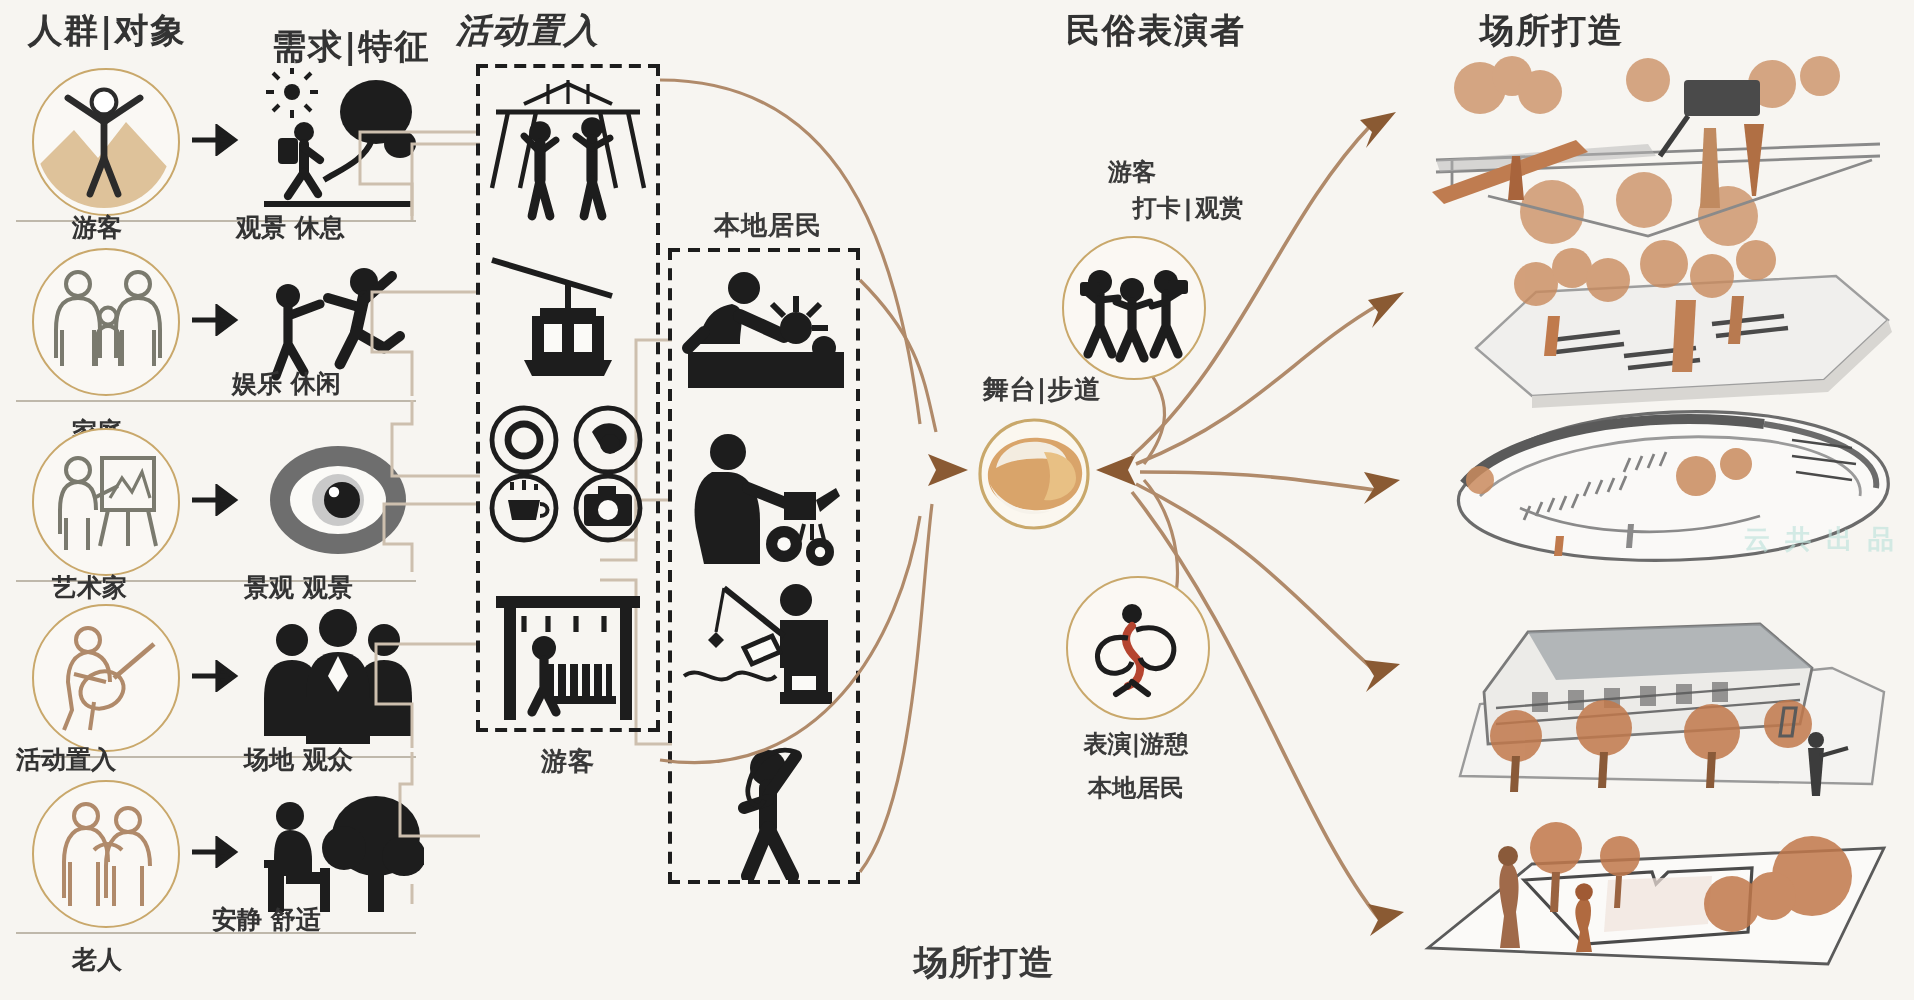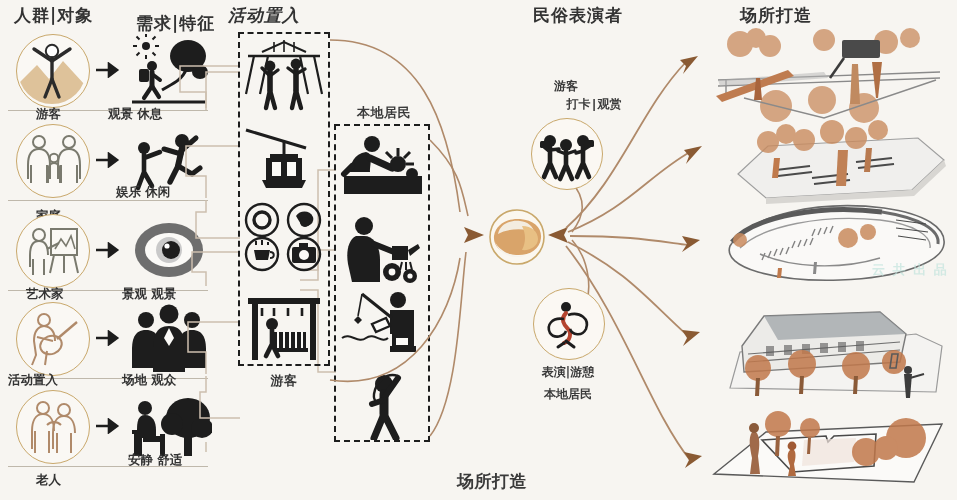--- a/index.html
+++ b/index.html
@@ -111,21 +111,21 @@
         <path d="M26 38 L26 52" stroke="#1d1d1d" stroke-width="5" stroke-linecap="round"></path>
         <rect x="13" y="35" width="10" height="13" rx="2" fill="#1d1d1d"></rect>
         <path d="M26 40 L34 46" stroke="#1d1d1d" stroke-width="4" stroke-linecap="round"></path>
         <path d="M26 52 L18 64 M26 52 L33 63" stroke="#1d1d1d" stroke-width="4.2" stroke-linecap="round"></path>
         <path d="M6 68 L80 68" stroke="#1d1d1d" stroke-width="3"></path>
       </svg>
     </div>
     <div class="row-rule" style="top:78px;"></div>
   </div>
   <div class="abs row-cap cjk" style="left:36px;top:106px;">游客</div>
-  <div class="abs row-cap cjk" style="left:108px;top:106px;">观景 休息</div>
+  <div class="abs row-cap cjk" style="left:118px;top:106px;">观景 休息</div>
 
   <div class="abs persona-row" style="left:0px;top:122px;">
     <div class="circ">
       <svg width="70" height="70" viewBox="0 0 70 70">
         <circle cx="22" cy="17" r="6" fill="none" stroke="#7a7a6e" stroke-width="2"></circle>
         <path d="M22 24 C13 24 11 31 11 40 L11 54 M22 24 C31 24 33 31 33 40 L33 54" fill="none" stroke="#7a7a6e" stroke-width="2"></path>
         <path d="M14 40 L14 58 M30 40 L30 58" fill="none" stroke="#7a7a6e" stroke-width="2"></path>
         <circle cx="52" cy="17" r="6" fill="none" stroke="#7a7a6e" stroke-width="2"></circle>
         <path d="M52 24 C43 24 41 31 41 40 L41 54 M52 24 C61 24 63 31 63 40 L63 54" fill="none" stroke="#7a7a6e" stroke-width="2"></path>
         <path d="M44 40 L44 58 M60 40 L60 58" fill="none" stroke="#7a7a6e" stroke-width="2"></path>
@@ -244,21 +244,21 @@
         <path d="M19 25 C12 25 11 32 11 40 L11 48 L30 48 L30 40 C30 32 27 25 19 25 Z" fill="#1d1d1d"></path>
         <path d="M17 46 L38 46 L38 52 L17 52 Z" fill="#1d1d1d"></path>
         <rect x="8" y="44" width="5" height="22" fill="#1d1d1d"></rect>
         <rect x="34" y="44" width="5" height="22" fill="#1d1d1d"></rect>
         <path d="M6 42 L14 42 L14 66" stroke="#1d1d1d" stroke-width="4" fill="none"></path>
       </svg>
     </div>
     <div class="row-rule" style="top:78px;"></div>
   </div>
   <div class="abs row-cap cjk" style="left:36px;top:472px;">老人</div>
-  <div class="abs row-cap cjk" style="left:128px;top:452px;">安静 舒适</div>
+  <div class="abs row-cap cjk" style="left:106px;top:452px;">安静 舒适</div>
 
   <svg class="abs" style="left:0;top:0;" width="480" height="500">
     <g fill="none" stroke="#cdbfae" stroke-width="1.5">
       <path d="M206 108 L206 72 L240 72"></path>
       <path d="M206 110 L206 92 L180 92 L180 66 L240 66"></path>
       <path d="M206 198 L206 176 L186 176 L186 146 L240 146"></path>
       <path d="M206 200 L206 212 L196 212 L196 238 L240 238"></path>
       <path d="M206 286 L206 272 L192 272 L192 252 L240 252"></path>
       <path d="M206 374 L206 352 L188 352 L188 322 L240 322"></path>
       <path d="M206 376 L206 392 L200 392 L200 418 L240 418"></path>
@@ -420,20 +420,21 @@
     </g>
     <g fill="#8a5a33">
       <path d="M698 56 L680 60 L686 66 L683 74 Z"></path>
       <path d="M702 146 L684 150 L689 156 L686 164 Z"></path>
       <path d="M700 240 L682 236 L687 244 L682 252 Z"></path>
       <path d="M700 332 L682 330 L687 338 L683 346 Z"></path>
       <path d="M702 456 L684 452 L689 460 L685 468 Z"></path>
     </g>
   </svg>
 
+  <div class="abs small-label cjk" style="left:466px;top:186px;width:110px;">舞台|步道</div>
   <div class="abs" style="left:486px;top:208px;">
     <svg width="62" height="58" viewBox="0 0 62 58">
       <circle cx="31" cy="29" r="27" fill="#fbf7ef" stroke="#c9a86b" stroke-width="1.6"></circle>
       <path d="M8 28 C10 16 22 10 34 11 C48 12 56 20 55 30 C54 42 42 48 30 47 C16 46 7 39 8 28 Z" fill="#d9a46a"></path>
       <path d="M12 26 C14 16 24 12 34 13 C42 14 47 18 48 24 C40 20 22 20 12 26 Z" fill="#f3ece0"></path>
       <path d="M36 18 C46 18 52 24 52 31 C52 38 44 43 36 42 C40 34 40 26 36 18 Z" fill="#e8c084"></path>
       <path d="M9 34 C14 44 28 50 40 47 C30 52 14 48 9 34 Z" fill="#f6f2ea"></path>
     </svg>
   </div>
 

